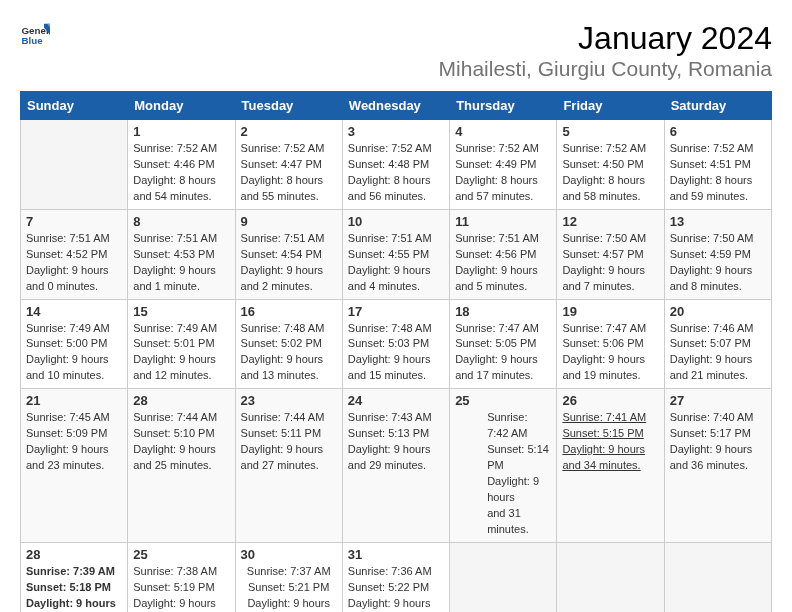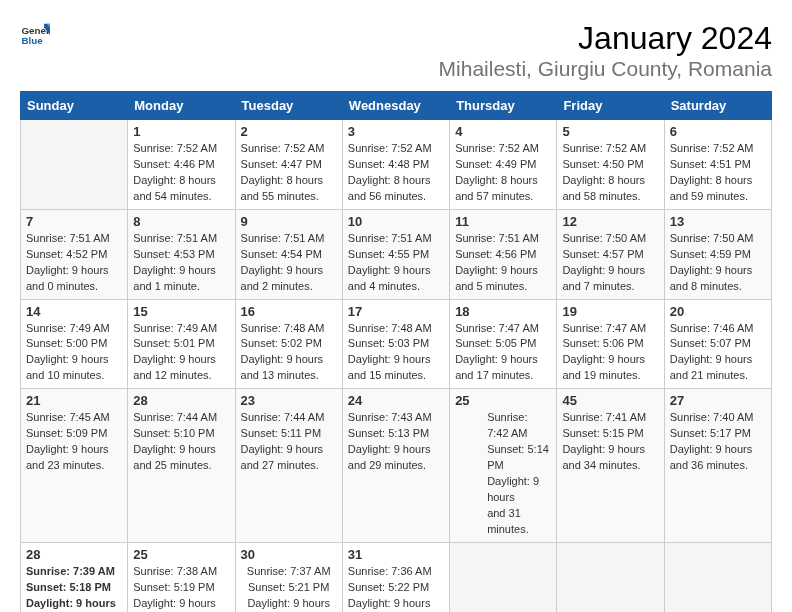--- a/index.html
+++ b/index.html
@@ -272,22 +272,22 @@
 and 29 minutes.</div>
         </td>
         <td>
           <div class="day-number">25</div>
           <div class="day-info" style="white-space: pre-line; margin-left: 32px;">Sunrise: 7:42 AM
 Sunset: 5:14 PM
 Daylight: 9 hours
 and 31 minutes.</div>
         </td>
         <td>
-          <div class="day-number">45</div>
-          <div class="day-info" style="white-space: pre-line;">Sunrise: 7:41 AM
+          <div class="day-number">26</div>
+          <div class="day-info" style="white-space: pre-line; text-decoration: underline;">Sunrise: 7:41 AM
 Sunset: 5:15 PM
 Daylight: 9 hours
 and 34 minutes.</div>
         </td>
         <td>
           <div class="day-number">27</div>
           <div class="day-info" style="white-space: pre-line;">Sunrise: 7:40 AM
 Sunset: 5:17 PM
 Daylight: 9 hours
 and 36 minutes.</div>

